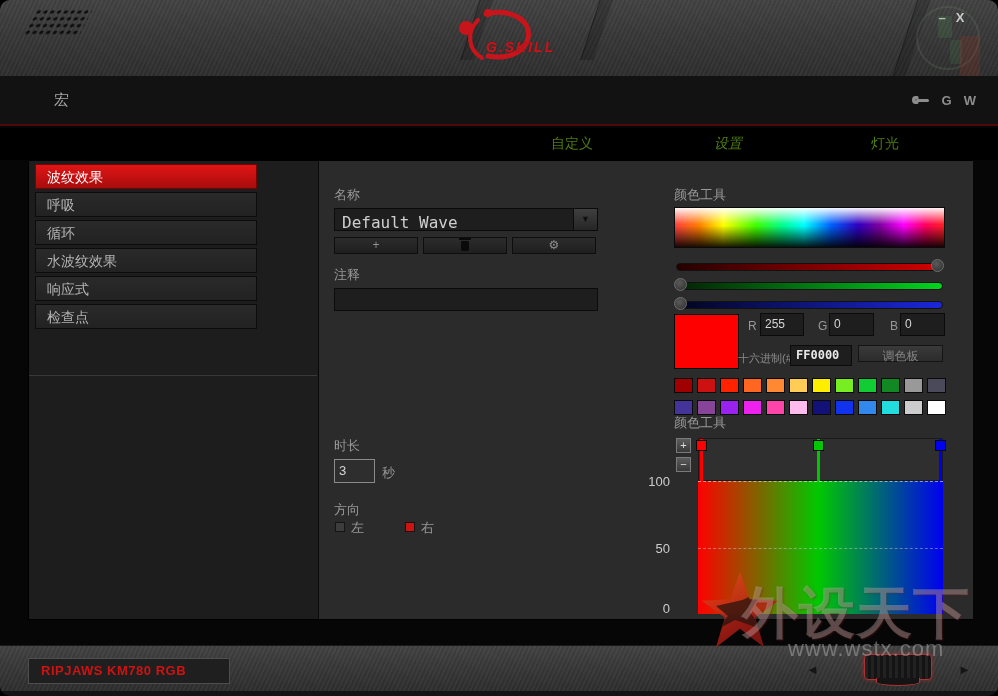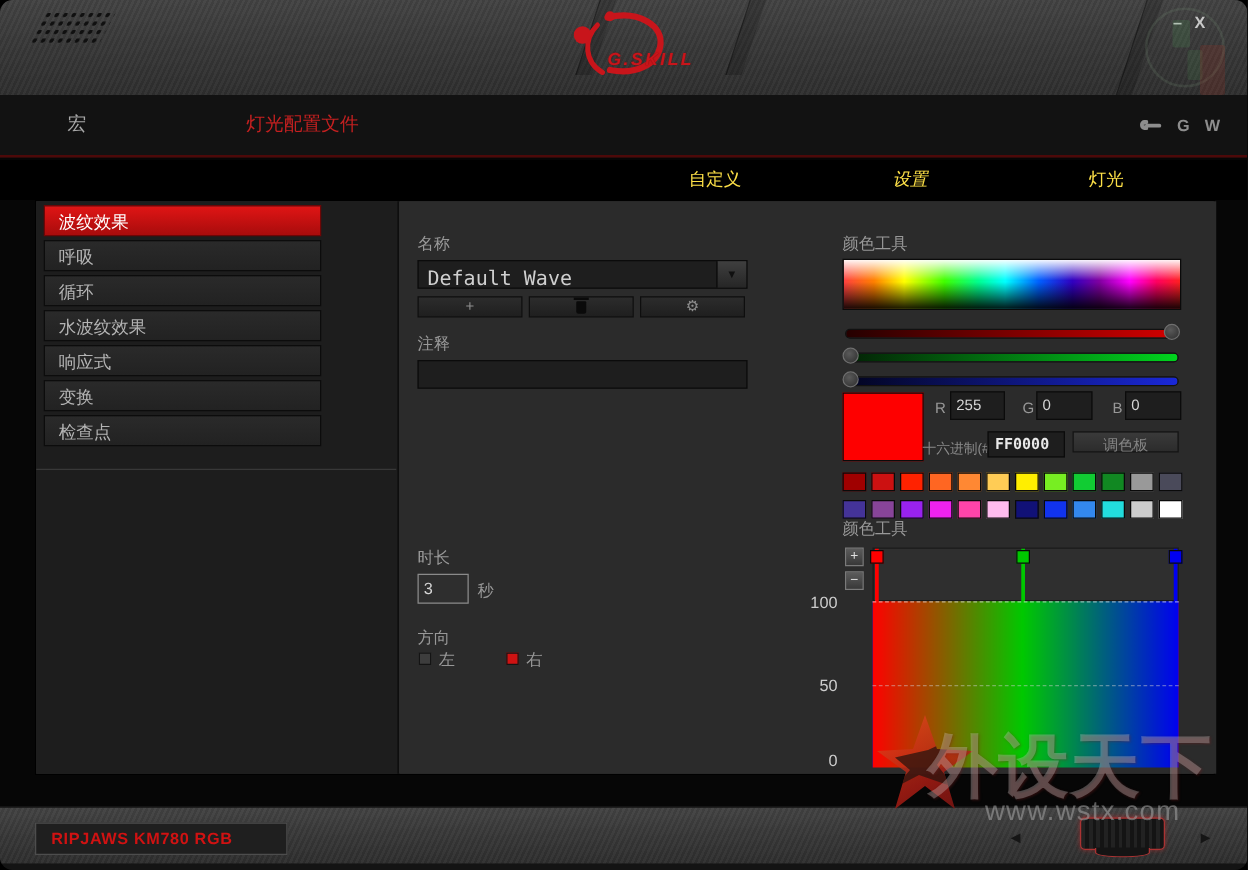--- a/index.html
+++ b/index.html
@@ -43,21 +43,21 @@
   .menu-item{position:absolute;top:0;height:48px;line-height:48px;font-size:15px;cursor:pointer;}
   #menu-macro{left:54px;color:#a8a8a8;}
   #menu-lighting{left:197px;color:#c32020;}
   #menu-icons{position:absolute;right:22px;top:0;height:48px;display:flex;align-items:center;gap:12px;color:#8d8d8d;font-size:13px;font-weight:bold;}
   #wrench{width:18px;height:8px;position:relative;}
   #wrench .shaft{position:absolute;left:4px;top:3px;width:13px;height:3px;background:#8d8d8d;border-radius:2px;}
   #wrench .head{position:absolute;left:0;top:0;width:7px;height:8px;background:#8d8d8d;border-radius:50% 2px 2px 50%;clip-path:polygon(0 0,100% 0,100% 35%,45% 50%,100% 65%,100% 100%,0 100%);}
 
   
   #tabrow{position:absolute;left:0;top:128px;width:998px;height:32px;background:#000;}
-  .tab{position:absolute;top:0;height:32px;line-height:30px;color:#fde047;font-size:14px;cursor:pointer;}
+  .tab{position:absolute;top:0;height:32px;line-height:30px;color:#4d7c0f;font-size:14px;cursor:pointer;}
   #tab-custom{left:551px;}
   #tab-settings{left:714px;font-style:italic;}
   #tab-lighting{left:871px;}
 
   
   #content{position:absolute;left:28px;top:160px;width:944px;height:460px;background:#2b2b2b;border:1px solid #000;}
   #sidebar{position:absolute;left:0;top:0;width:290px;height:458px;background:#1d1d1d;border-right:1px solid #0a0a0a;}
   #sidebar-list{position:absolute;left:0;top:0;width:234px;padding-top:3px;}
   .side-item{height:25px;line-height:24px;margin:0 6px 3px 6px;background:linear-gradient(180deg,#2a2a2a,#222);border:1px solid #0c0c0c;color:#b4b4b4;font-size:14px;padding-left:11px;cursor:pointer;}
   .side-item.selected{background:linear-gradient(180deg,#e01515,#a80c0c);color:#fff;border-color:#6e0606;}
@@ -170,21 +170,20 @@
     <div id="btn-close" class="winctl">X</div>
     <div id="seal">
       <div class="g1"></div>
       <div class="g2"></div>
       <div class="stamp"></div>
     </div>
   </div>
 
   <div id="menubar">
     <div id="menu-macro" class="menu-item">宏</div>
-    <div id="menu-lighting" class="menu-item">灯光配置文件</div>
     <div id="menu-icons">
       <div id="wrench">
           <div class="head"></div>
           <div class="shaft"></div>
         </div>
       <span>G</span>
       <span>W</span>
     </div>
   </div>
 
@@ -195,21 +194,20 @@
   </div>
 
   <div id="content">
     <div id="sidebar">
       <div id="sidebar-list">
           <div class="side-item selected">波纹效果</div>
           <div class="side-item">呼吸</div>
           <div class="side-item">循环</div>
           <div class="side-item">水波纹效果</div>
           <div class="side-item">响应式</div>
-          <div class="side-item">变换</div>
           <div class="side-item">检查点</div>
         </div>
       <div id="sidebar-divider"></div>
     </div>
 
     <div id="main">
 
       <div class="label" style="left:14px;top:25px;">名称</div>
       <div id="name-select" class="inputbox">
         <span id="name-value">Default Wave</span>

